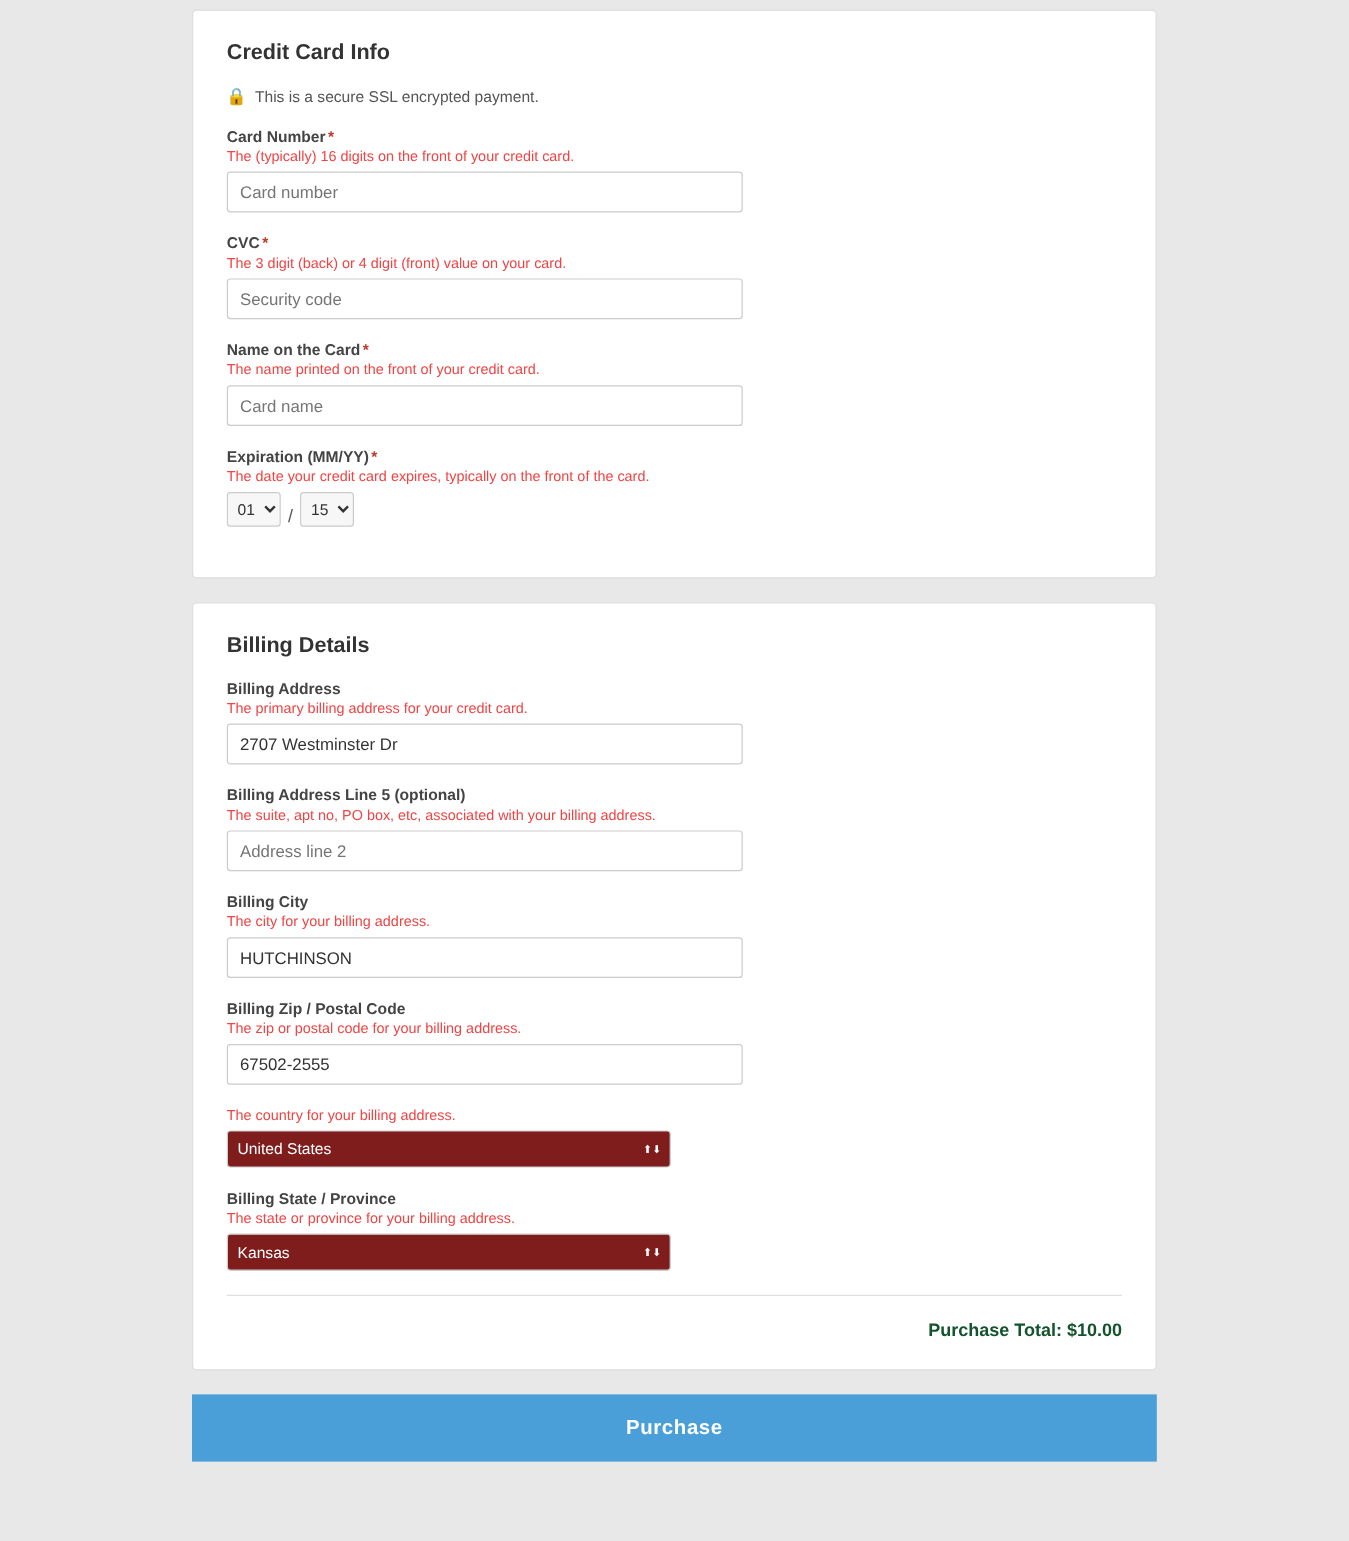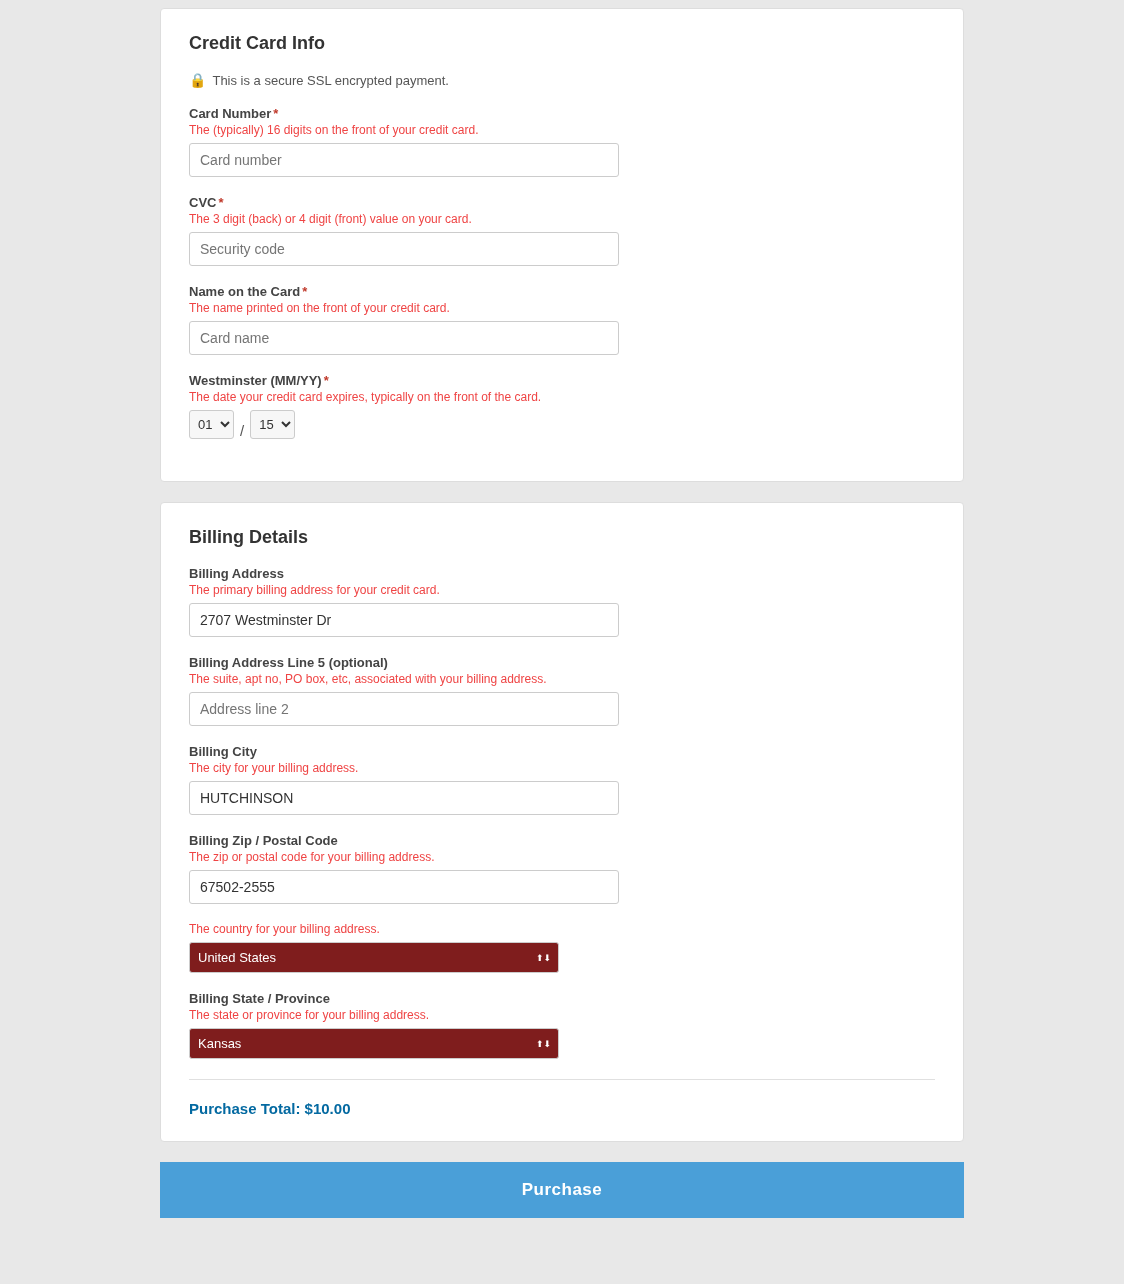--- a/index.html
+++ b/index.html
@@ -114,23 +114,24 @@
       position: absolute;
       right: 8px;
       top: 50%;
       transform: translateY(-50%);
       color: #fff;
       pointer-events: none;
     }
     .purchase-total-row {
       font-size: 15px;
       font-weight: 600;
-      color: #0369a1;
+      color: #14532d;
       margin-top: 10px;
       margin-bottom: 0;
+      text-align: right;
     }
     .purchase-total-amount {
       font-weight: 600;
     }
     .purchase-btn-bar {
       background: #4a9fd8;
       text-align: center;
       padding: 18px;
       margin-top: 0;
     }
@@ -182,21 +183,21 @@
     <div class="field-group">
       <div class="field-label">
         <span>Name on the Card</span><span class="required-star">*</span>
       </div>
       <div class="field-desc">The name printed on the front of your credit card.</div>
       <input type="text" class="text-input" placeholder="Card name" style="">
     </div>
 
     <div class="field-group">
       <div class="field-label">
-        <span>Westminster (MM/YY)</span><span class="required-star">*</span>
+        <span>Expiration (MM/YY)</span><span class="required-star">*</span>
       </div>
       <div class="field-desc">The date your credit card expires, typically on the front of the card.</div>
       <div class="expiry-row">
         <select class="expiry-select">
           <option>01</option><option>02</option><option>03</option><option>04</option>
           <option>05</option><option>06</option><option>07</option><option>08</option>
           <option>09</option><option>10</option><option>11</option><option>12</option>
         </select>
         <span class="expiry-sep">/</span>
         <select class="expiry-select">

